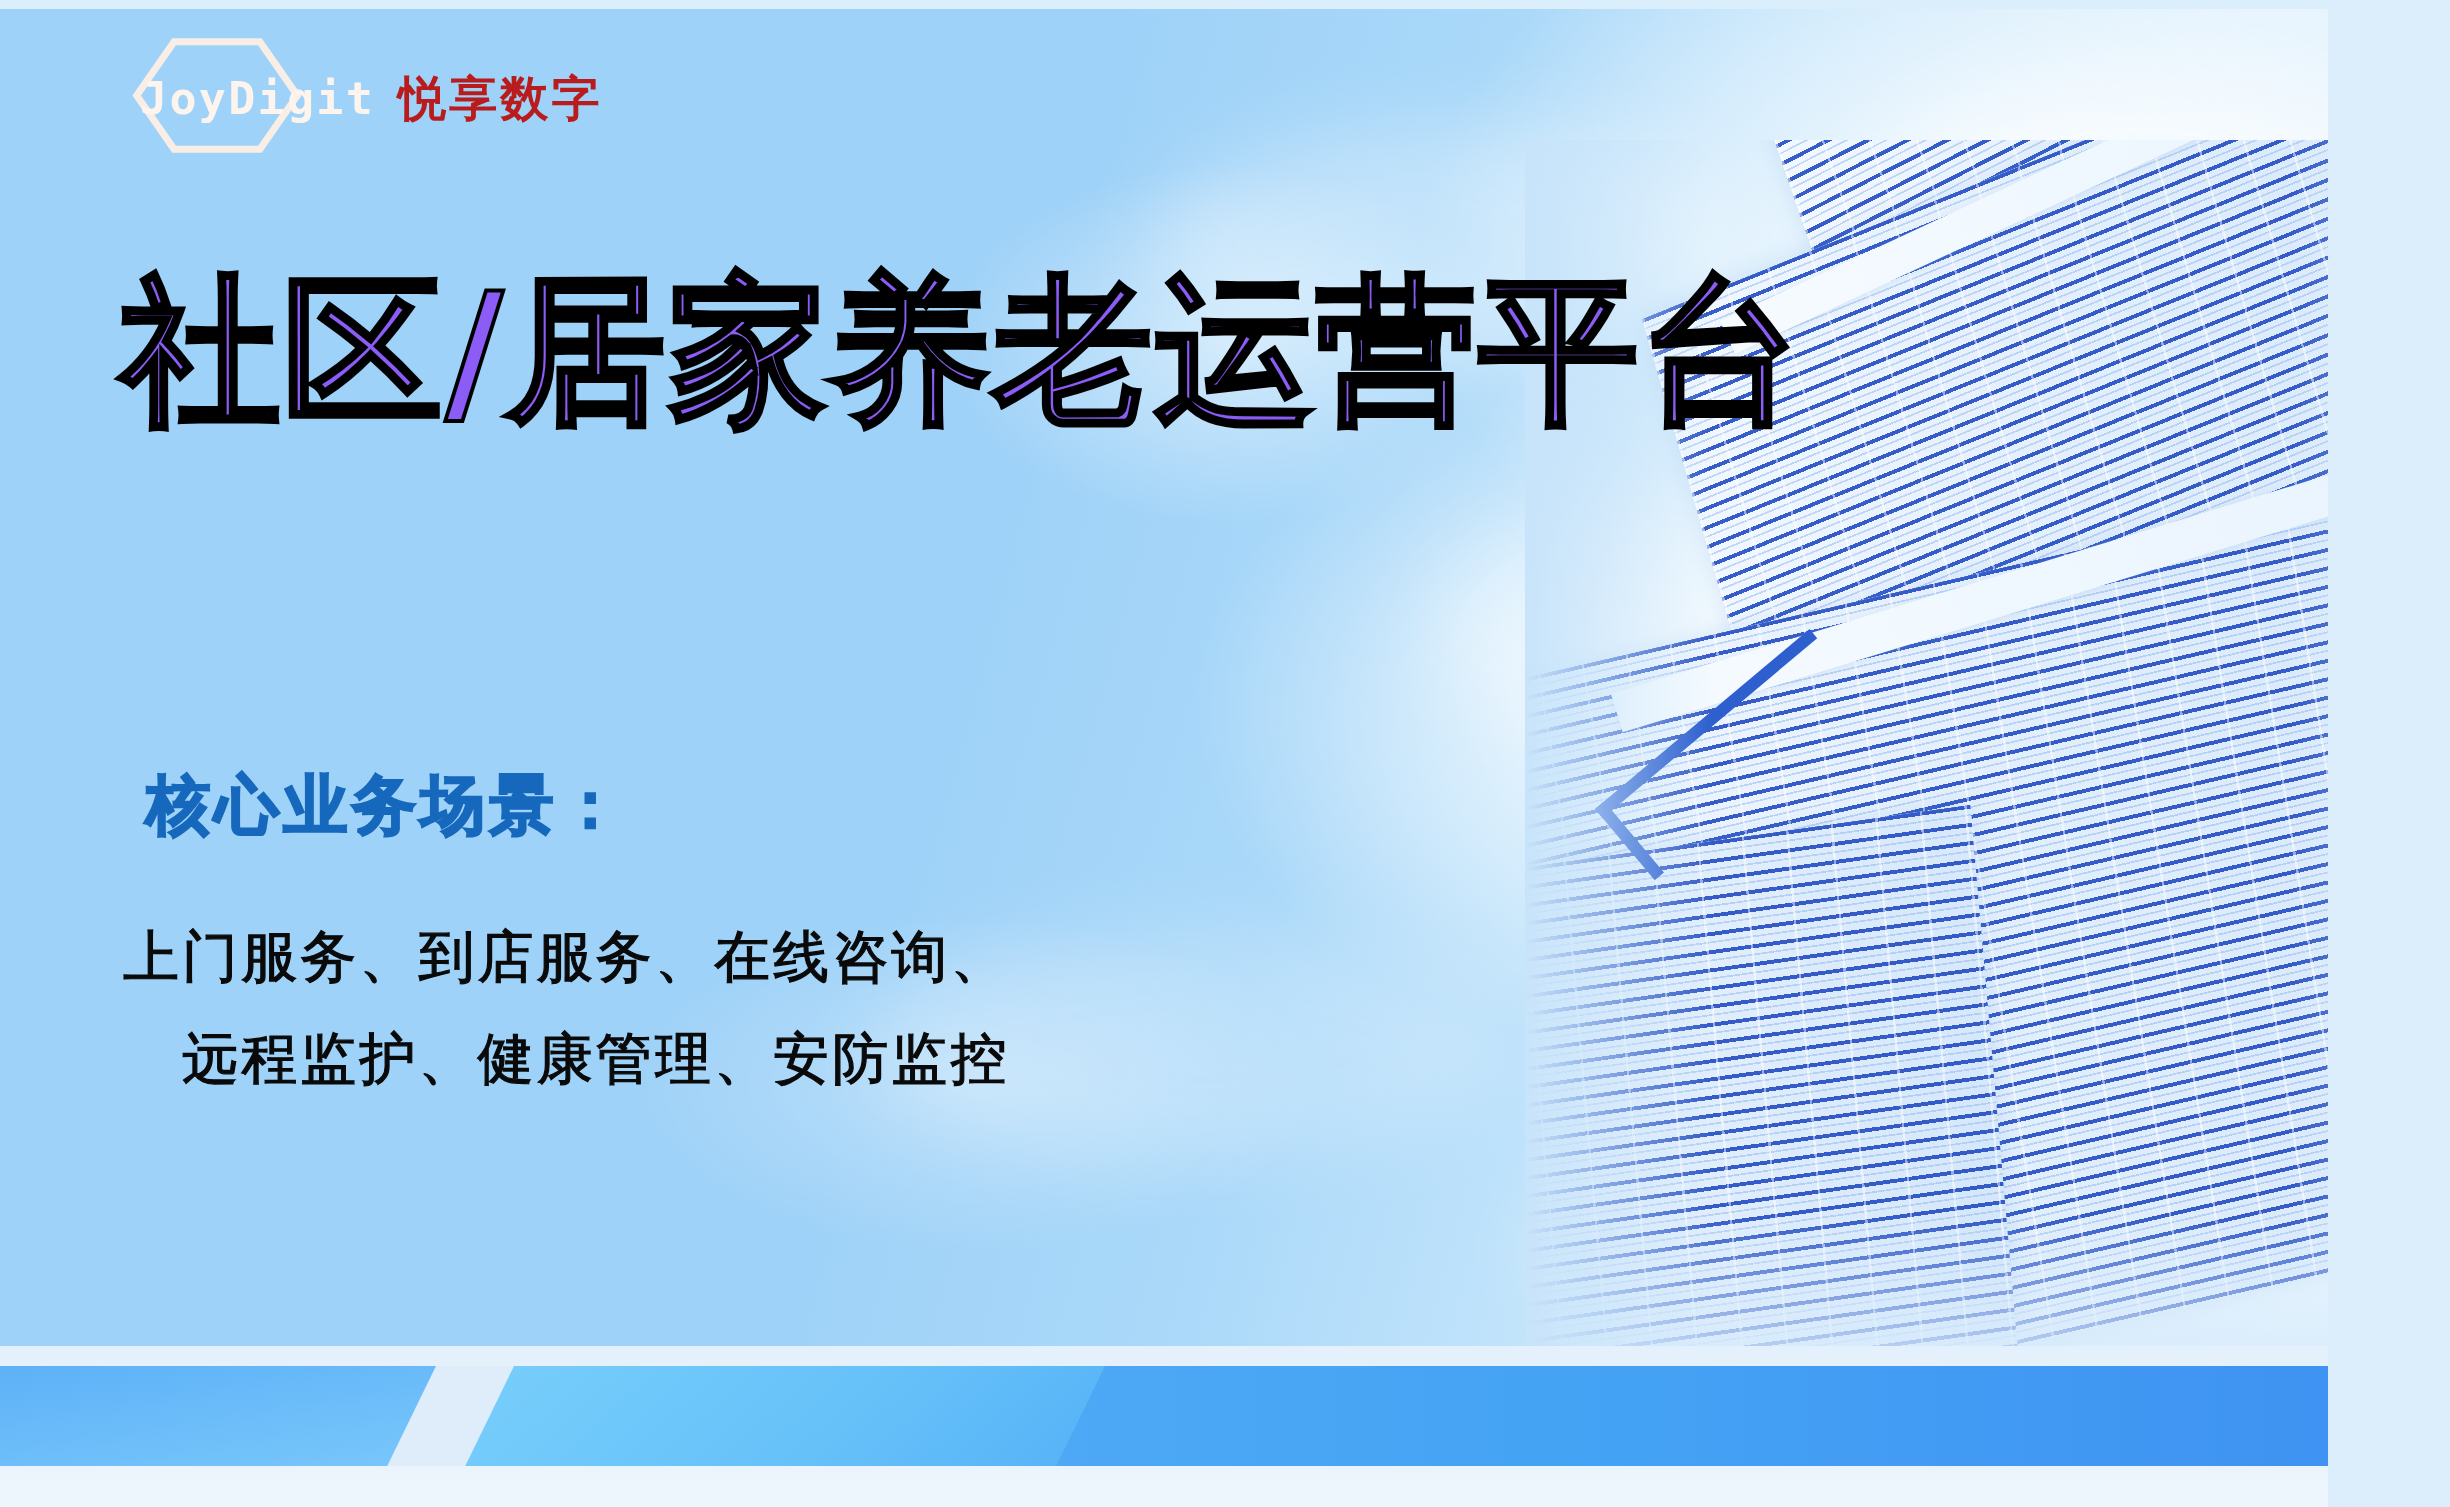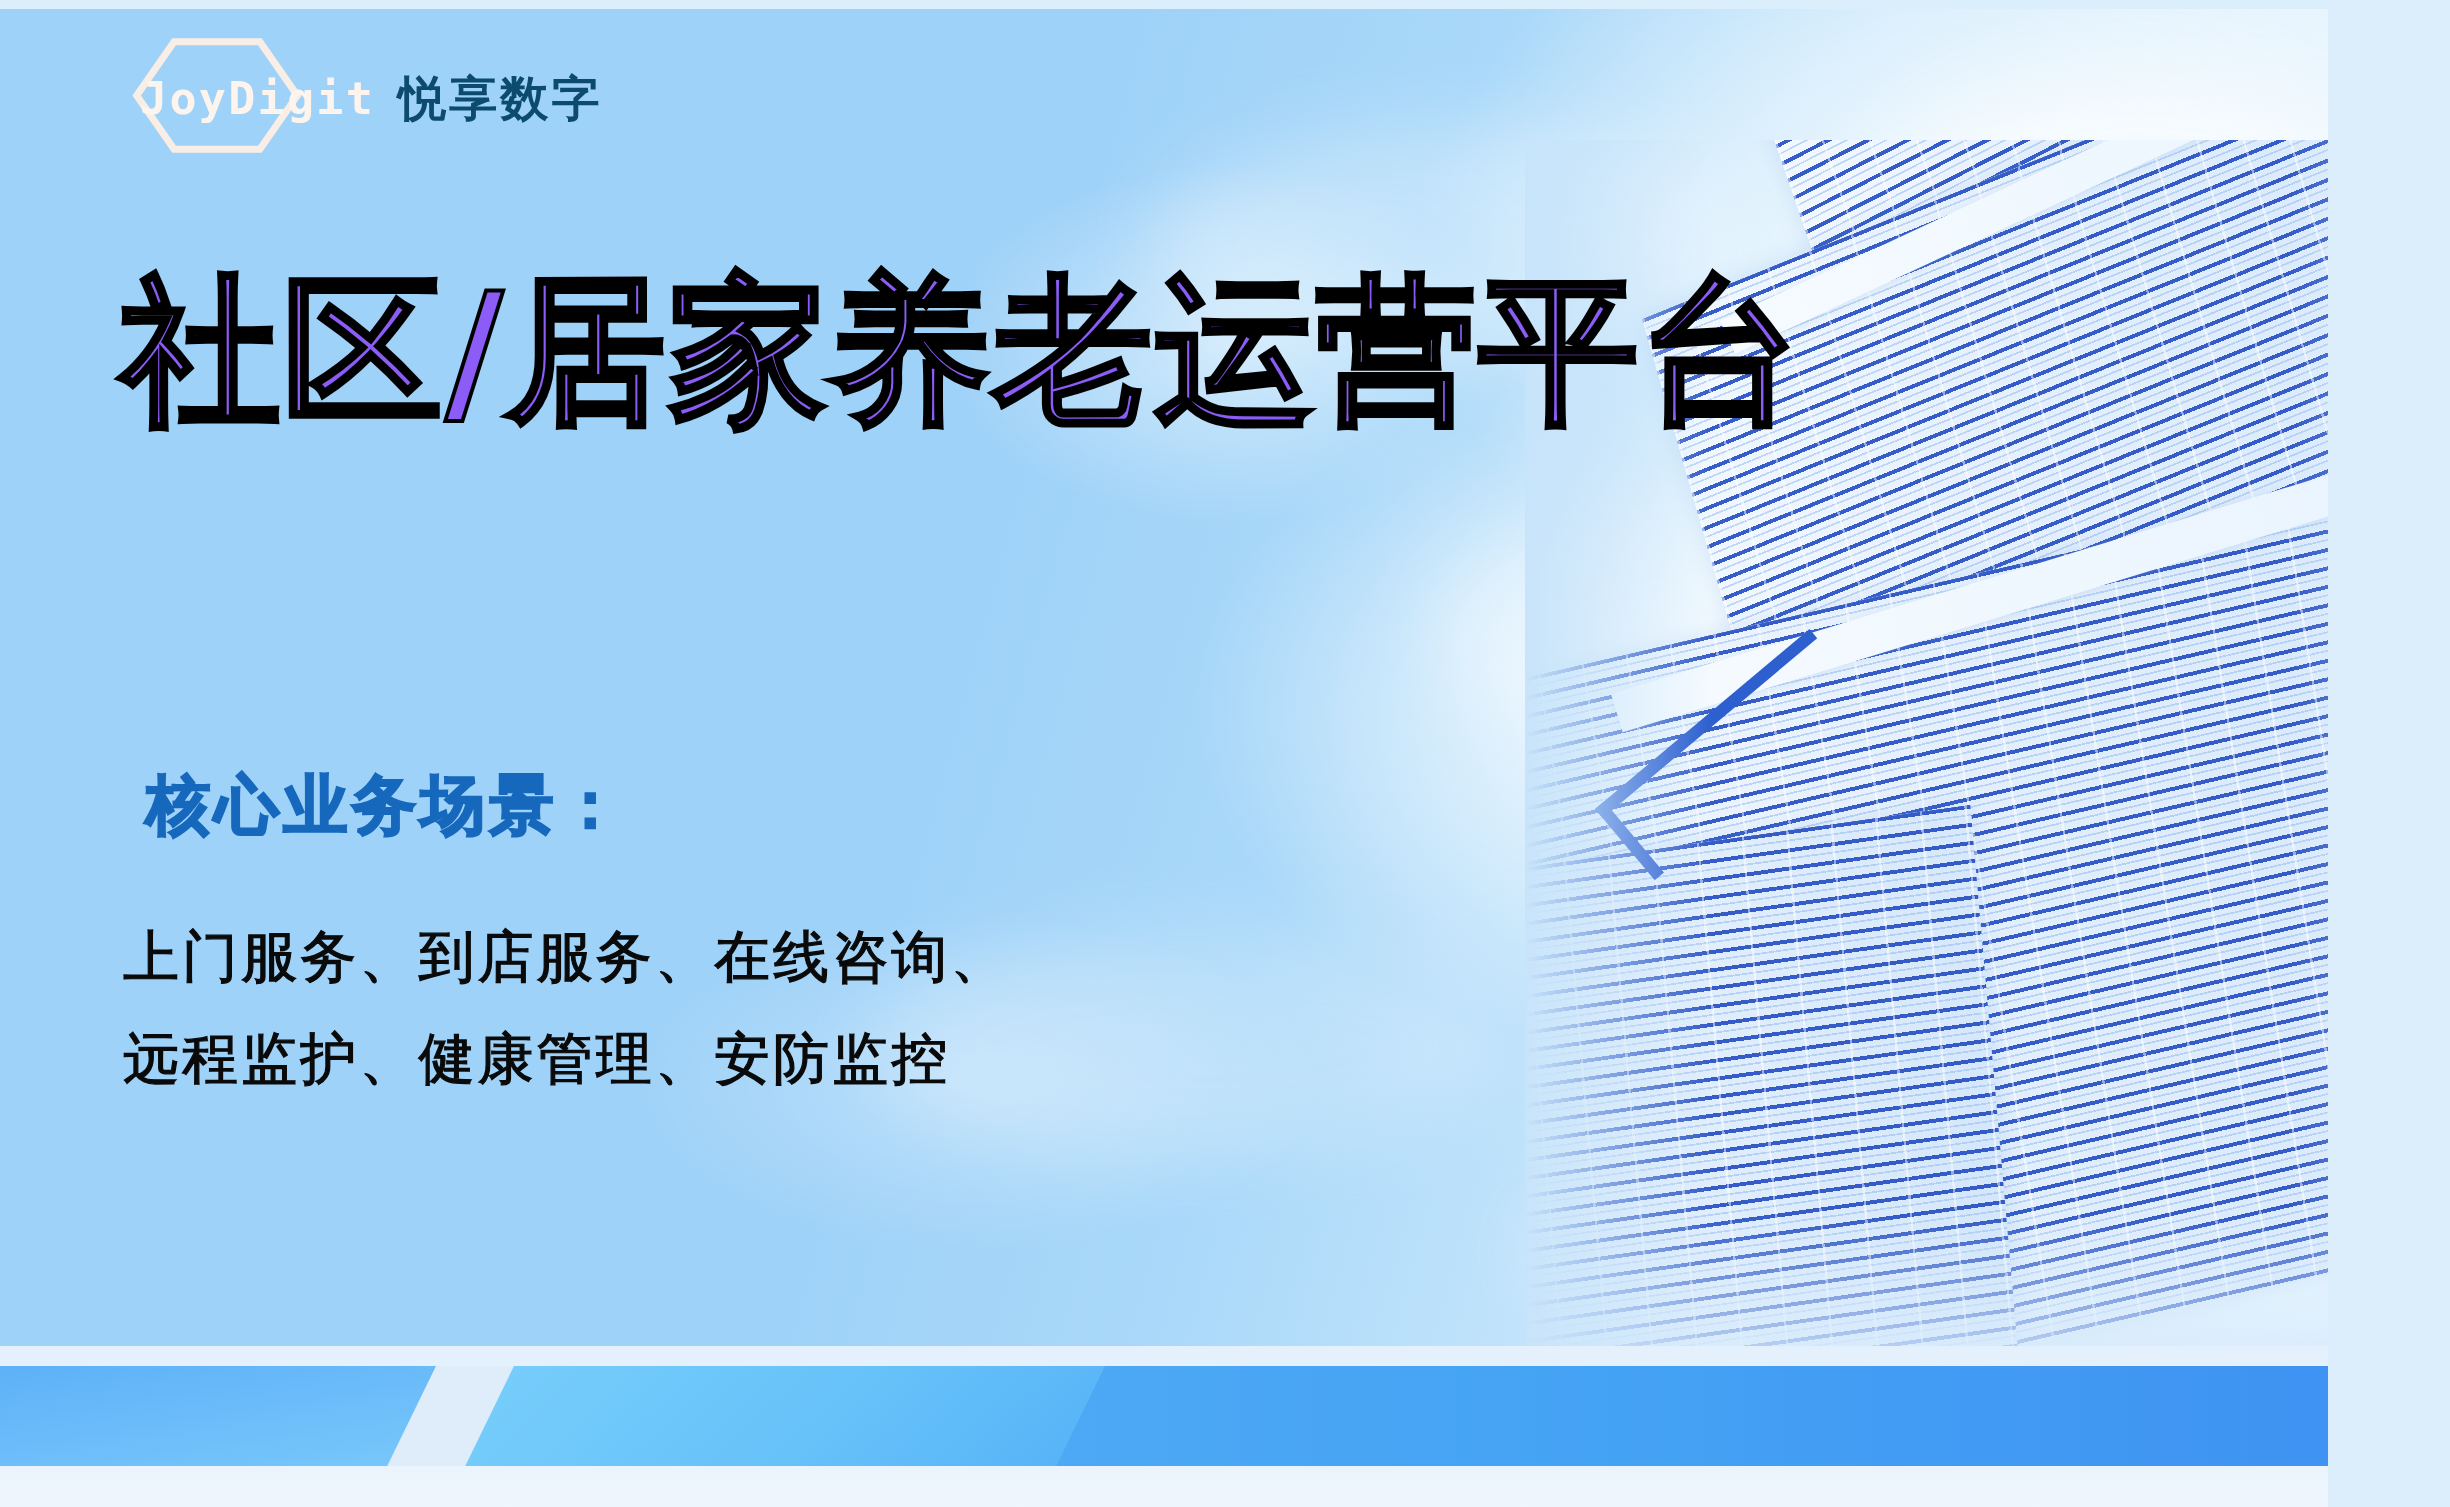--- a/index.html
+++ b/index.html
@@ -8,20 +8,21 @@
     overflow:hidden;
     background:#dceefb;
     font-family:"Liberation Sans", sans-serif;
   }
 
   .slide {
     position:relative;
     width:2328px; height:1508px;
     overflow:hidden;
     background:#e3f0fb;
+    text-align:right;
   }
 
   
   .top-strip {
     position:absolute; left:0; top:0;
     width:100%; height:9.3px;
     background:#dbeefb;
     z-index:9;
   }
 
@@ -174,21 +175,21 @@
     letter-spacing:2.3px;
     color:#fdf4ee;
     line-height:1;
     white-space:nowrap;
   }
   .logo-cn {
     font-family:"DejaVu Sans", sans-serif;
     font-weight:700;
     font-size:48px;
     letter-spacing:3.1px;
-    color:#0c4a6e;
+    color:#b91c1c;
     line-height:1;
     white-space:nowrap;
   }
 
   
   .headline {
     position:absolute;
     left:121px; top:257px;
     font-family:"DejaVu Sans", sans-serif;
     font-weight:700;

